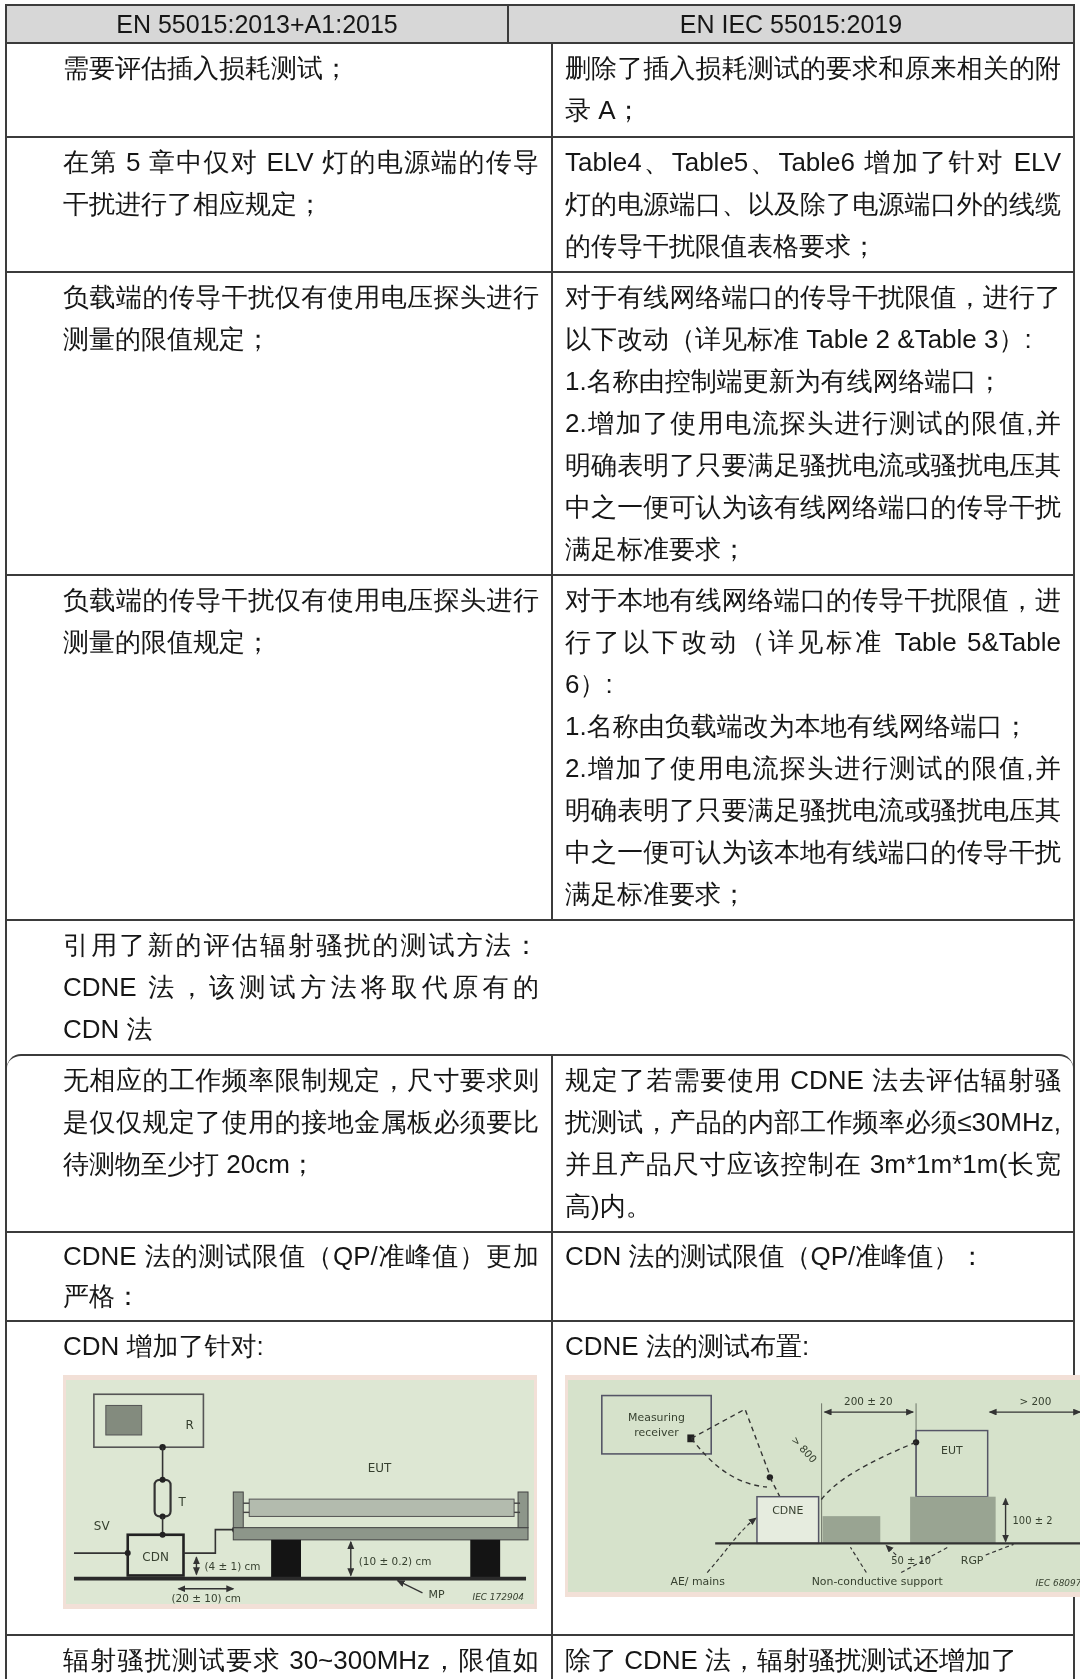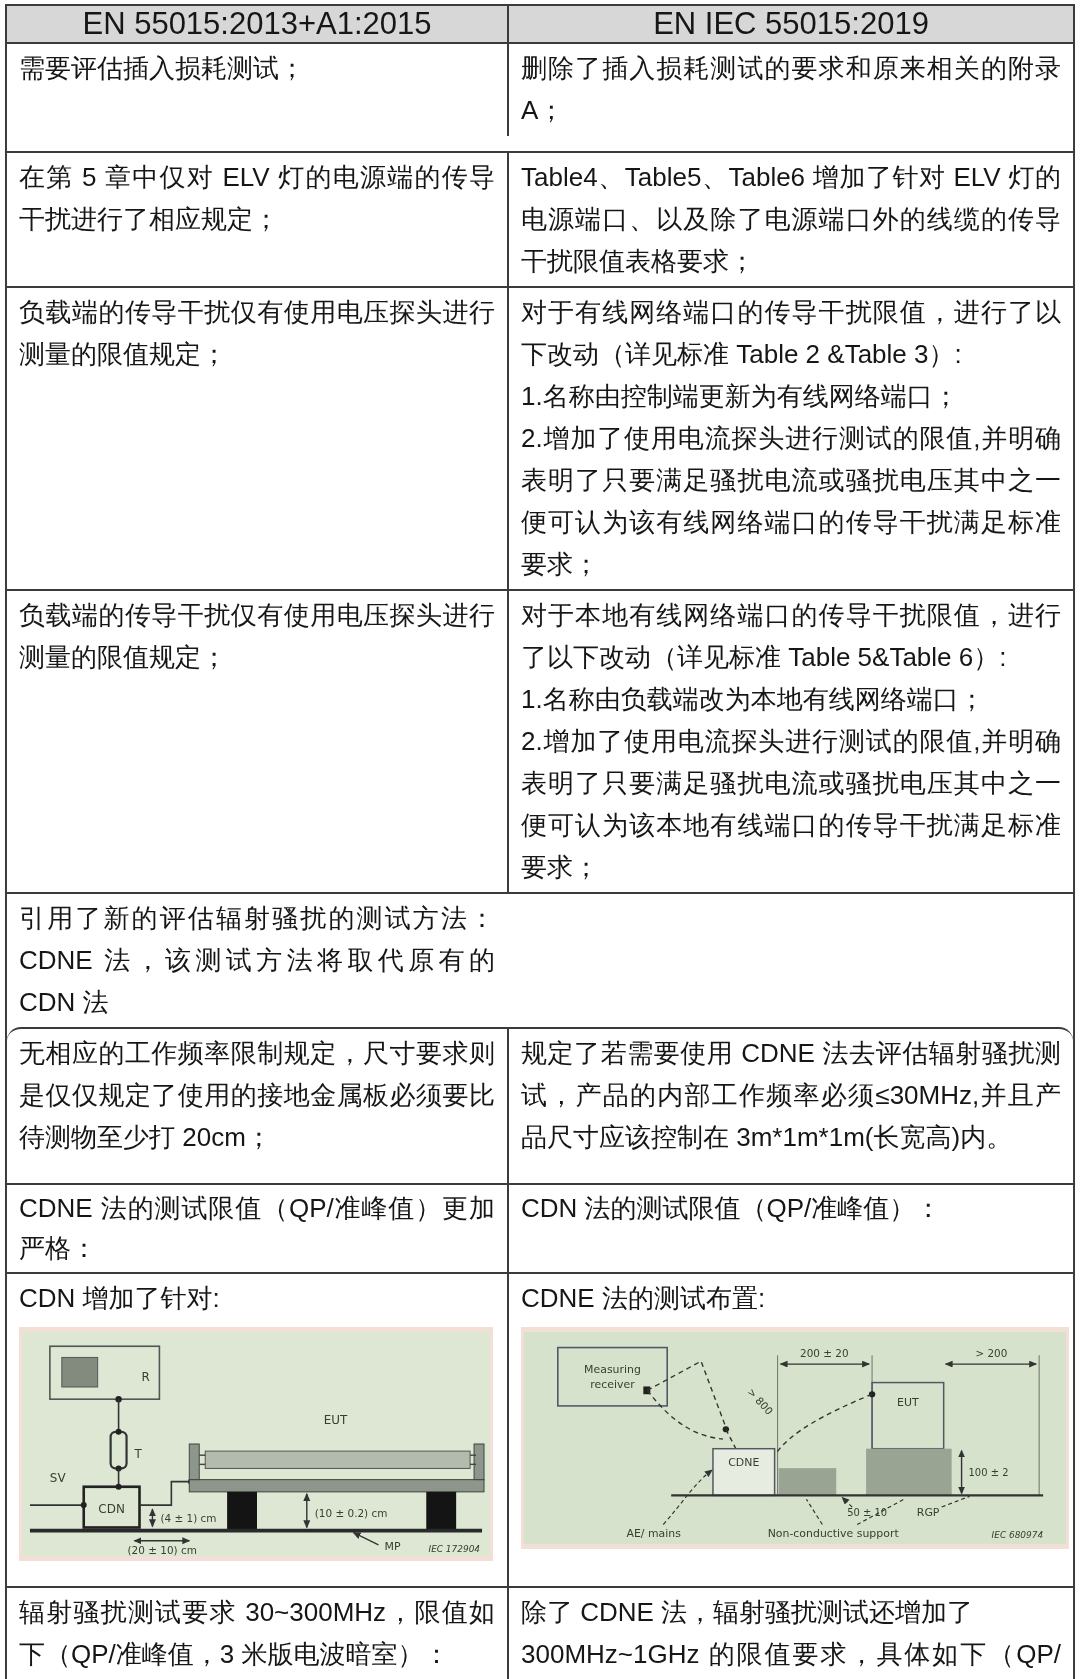--- a/index.html
+++ b/index.html
@@ -16,21 +16,21 @@
     background: #fdfdfd;
   }
   .comp-table {
     border: 2px solid #3b3b3b;
     background: #fff;
   }
   .row {
     display: grid;
     grid-template-columns: 500px 1fr;
   }
-  .row + .row { border-top: 2px solid #3b3b3b; }
+  .row + .row { border-top: 2px solid #3b3b3b; padding-left: 44px; }
   .cell {
     border-left: 2px solid #3b3b3b;
     padding: 3px 12px 4px 12px;
     position: relative;
   }
   .cell:first-child { border-left: none; }
   .txt {
     font-size: 26px;
     line-height: 42px;
     text-align: justify;
@@ -38,27 +38,27 @@
   }
   .hrow { min-height: 36px; }
   .hrow .cell {
     background: #d7d7d7;
     display: flex;
     align-items: center;
     justify-content: center;
     padding: 0;
   }
   .hrow .txt {
-    font-size: 31px;
+    font-size: 25px;
     line-height: 34px;
     text-align: right;
     white-space: normal;
   }
   .r1 { min-height: 94px; }
-  .r2 { min-height: 133px; margin-top: 15px; }
+  .r2 { min-height: 133px; }
   .r3 { min-height: 284px; }
   .r4 { min-height: 280px; }
   .r5 { min-height: 79px; }
   .r6 { min-height: 156px; border-radius: 14px; }
   .r7 { min-height: 49px; }
   .r7 .txt { line-height: 40px; }
   .r8 { min-height: 314px; }
   .r9 { min-height: 230px; }
 
   .fig {

